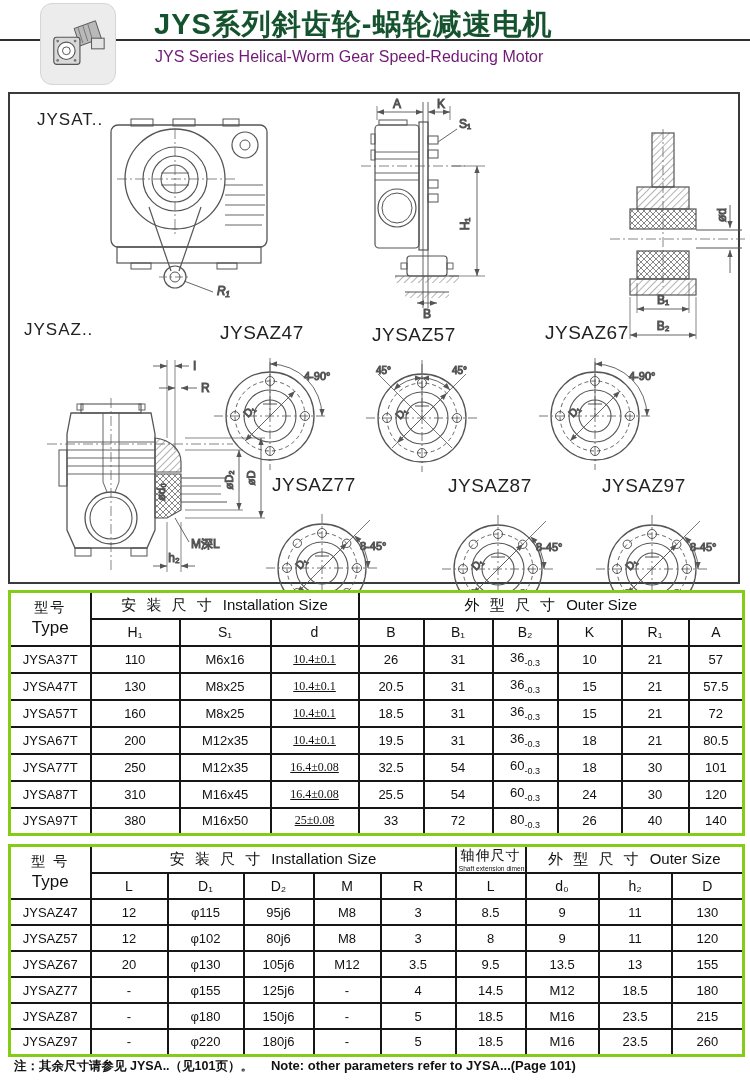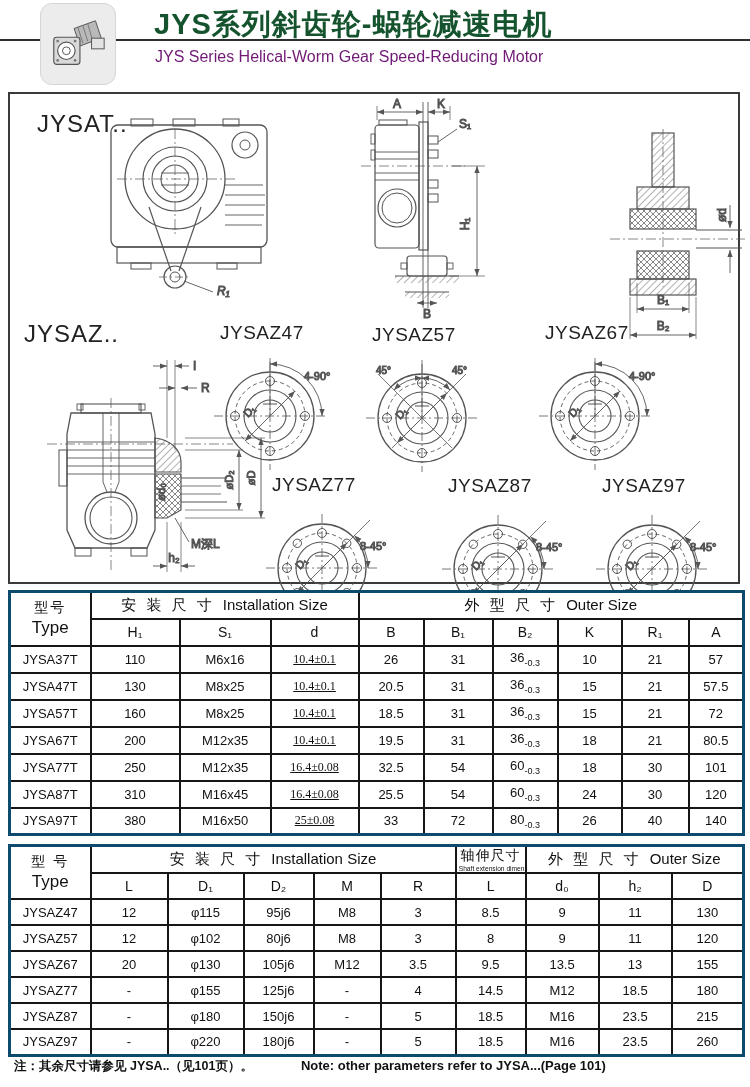--- a/index.html
+++ b/index.html
@@ -4,42 +4,42 @@
 <style>
   html,body{margin:0;padding:0;background:#fff;}
   body{font-family:"Liberation Sans","DejaVu Sans",sans-serif;color:#111;}
   .page{position:relative;width:750px;height:1087px;background:#fff;overflow:hidden;}
   .hr-top{position:absolute;left:0;top:39px;width:750px;height:2px;background:#2e2e2e;}
   .logo{position:absolute;left:40px;top:3px;width:74px;height:80px;background:#ececec;
         border:1px solid #d5d5d5;border-radius:12px;z-index:2;display:flex;align-items:center;justify-content:center;}
   .title{position:absolute;left:154px;top:5px;font-size:29px;font-weight:700;letter-spacing:1px;color:#14532d;white-space:nowrap;}
   .subtitle{position:absolute;left:155px;top:48px;font-size:16px;color:#701a75;white-space:nowrap;}
   .panel{position:absolute;left:8px;top:92px;width:728px;height:488px;border:2px solid #3a3a3a;background:#fff;}
-  .dlabel{position:absolute;font-size:24px;letter-spacing:1px;color:#222;font-weight:500;white-space:nowrap;}
+  .dlabel{position:absolute;font-size:17px;letter-spacing:1px;color:#222;font-weight:500;white-space:nowrap;}
   svg.d{position:absolute;overflow:visible;}
   svg text{font-family:"Liberation Sans","DejaVu Sans",sans-serif;fill:#333;}
   .flange{position:absolute;width:152px;}
   .fname{font-size:19px;letter-spacing:.5px;color:#222;font-weight:500;padding-left:10px;white-space:nowrap;}
-  table{border-collapse:collapse;table-layout:fixed;position:absolute;left:8px;background:#fff;border:3px solid #0c4a6e;}
+  table{border-collapse:collapse;table-layout:fixed;position:absolute;left:8px;background:#fff;border:3px solid #84cc16;}
   #t1{top:590px;width:734px;}
   #t2{top:844px;width:734px;}
   th,td{border:2px solid #161616;text-align:center;vertical-align:middle;padding:0;font-weight:400;font-size:13px;color:#111;overflow:hidden;}
   #t1 thead tr{height:27px;} #t1 tbody tr{height:27px;}
   #t2 thead tr{height:26px;} #t2 tbody tr{height:26px;}
   .typecell .zh{font-size:14px;letter-spacing:2px;}
   .typecell .en{font-size:17px;margin-top:1px;}
   .gzh{font-size:15px;letter-spacing:3px;}
   .gen{font-size:15px;margin-left:8px;}
   th.colh{font-size:14px;}
   td.tol{font-family:"Liberation Serif","DejaVu Serif",serif;font-size:12px;text-decoration:underline;}
   sub{font-size:9px;}
   .shafthead .l1{font-size:14px;letter-spacing:1px;}
   .shafthead .l2{font-size:7px;transform:scale(.95);white-space:nowrap;}
   .note{position:absolute;top:1058px;left:14px;font-size:12.5px;font-weight:700;white-space:nowrap;color:#111;}
-  .note .en{margin-left:48px;font-size:13px;}
+  .note .en{margin-left:18px;font-size:13px;}
 </style>
 </head>
 <body>
 
 <div class="page">
 
   <svg width="0" height="0" style="position:absolute" aria-hidden="true">
     <defs>
       <marker id="arr" markerWidth="9" markerHeight="7" refX="8" refY="3" orient="auto-start-reverse">
         <path d="M0,0 L8,3 L0,6 Z" fill="#555"></path>

